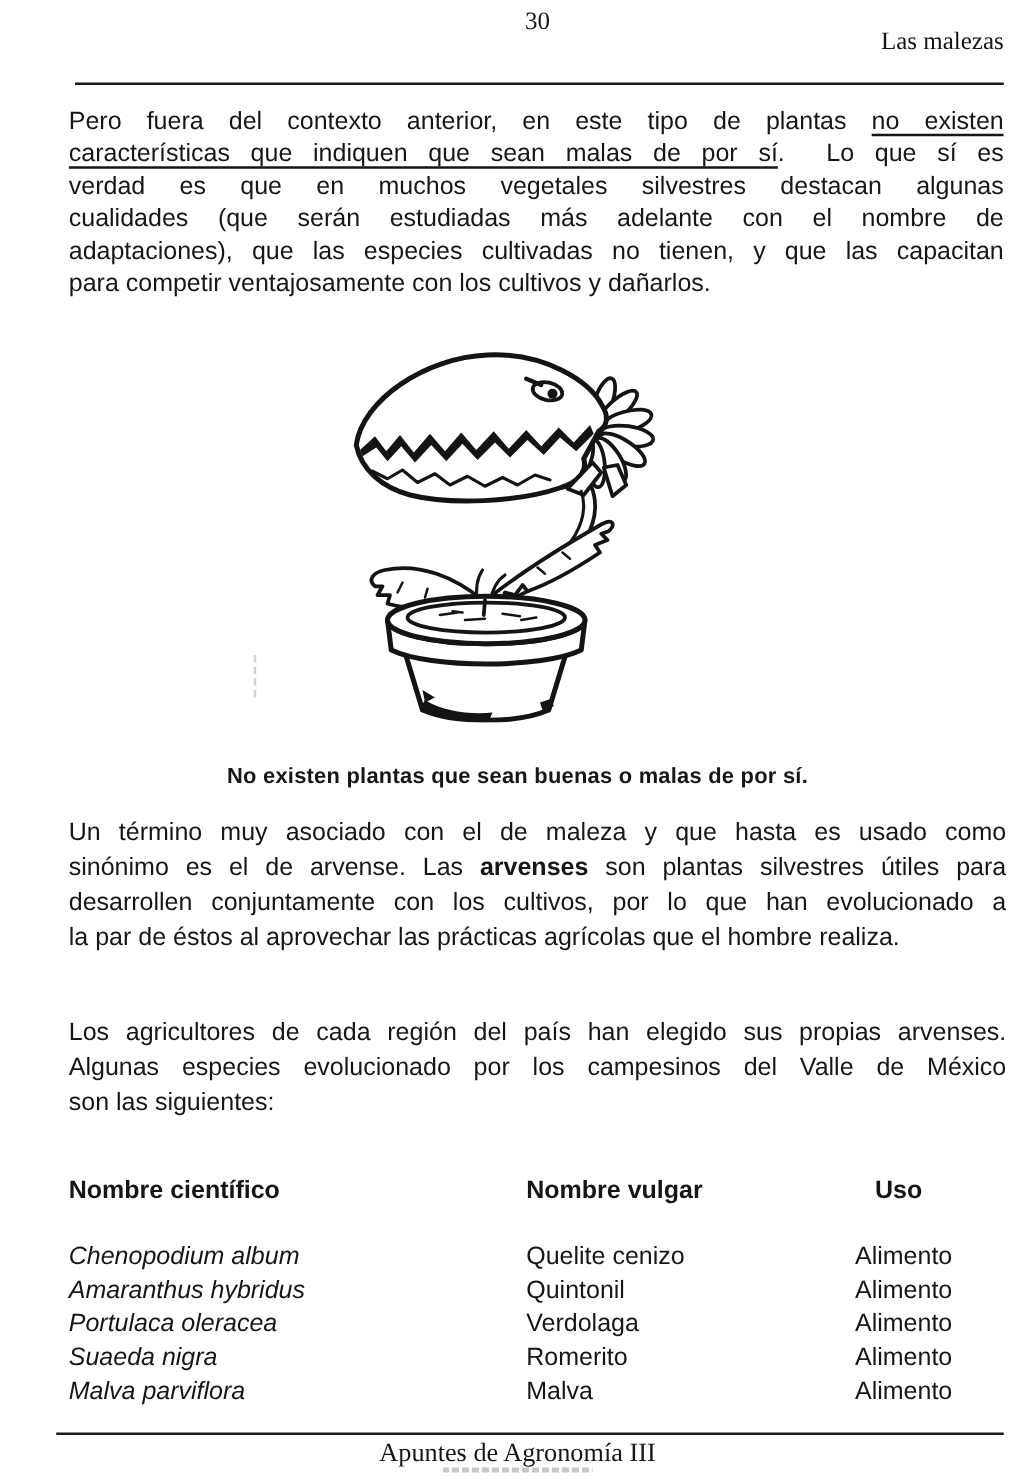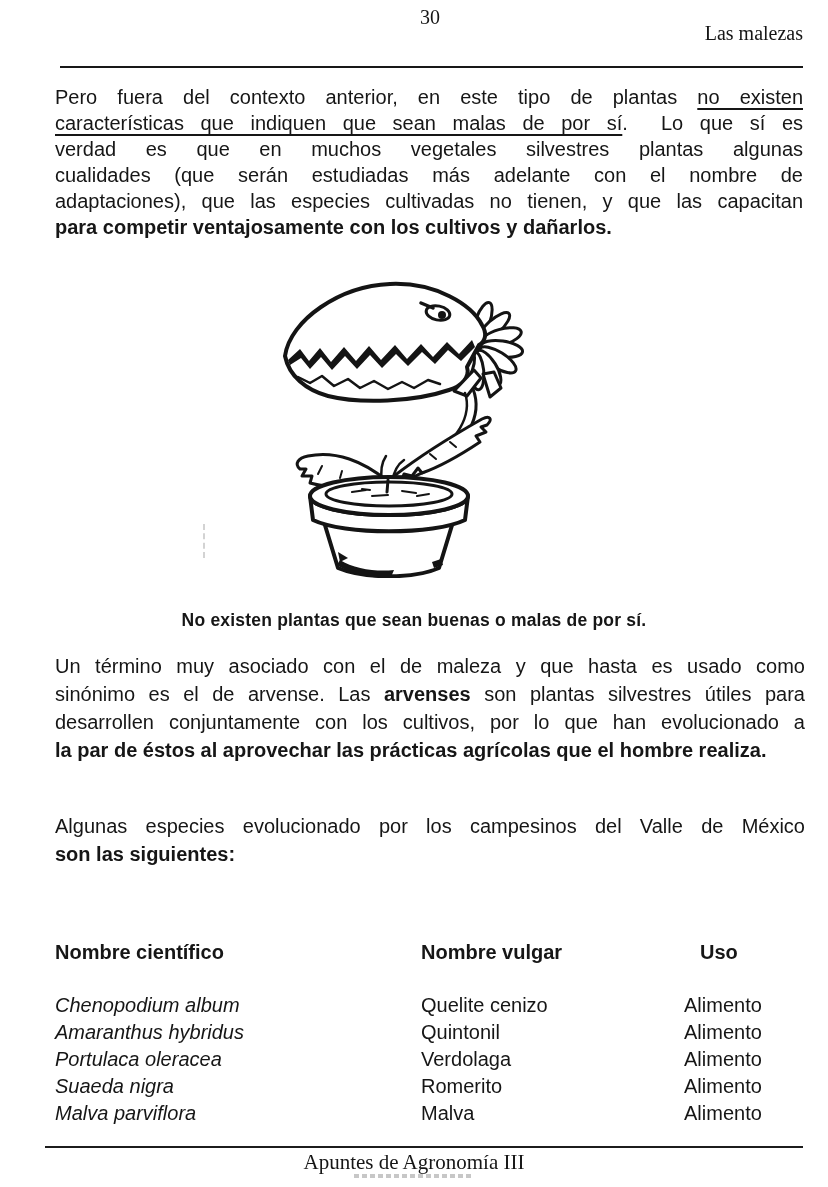--- a/index.html
+++ b/index.html
@@ -9,21 +9,21 @@
     overflow:hidden;
   }
   .serif{font-family:"Liberation Serif","DejaVu Serif",serif;}
   
   .pgnum{position:absolute;top:6px;left:400px;width:60px;text-align:center;font-size:20px;}
   .runtitle{position:absolute;top:22px;right:25px;font-size:20px;text-align:right;}
   .rule-top{position:absolute;top:66px;left:60px;right:25px;height:2px;background:#181818;}
   
   .para{position:absolute;left:55px;width:748px;font-size:20px;}
   .jl{text-align:justify;text-align-last:justify;}
-  .jl-last{text-align:left;font-weight:bold;}
+  .jl-last{text-align:left;}
   #p1{top:84px;}
   #p1 .ln{line-height:26px;height:26px;overflow:hidden;}
   #p2{top:652px;width:750px;}
   #p3{top:812px;width:750px;}
   #p2 .ln,#p3 .ln{line-height:28px;height:28px;overflow:hidden;}
   .u{text-decoration:underline;text-decoration-thickness:1.5px;text-underline-offset:4px;}
   .b{font-weight:bold;}
   
   .fig{position:absolute;left:252px;top:270px;width:332px;height:308px;}
   .caption{position:absolute;top:586px;left:0;width:828px;text-align:center;
@@ -47,21 +47,21 @@
 </head>
 <body>
 
 <div class="pgnum serif">30</div>
 <div class="runtitle serif">Las malezas</div>
 <div class="rule-top"></div>
 
 <div id="p1" class="para">
   <div class="ln jl"><span>Pero fuera del contexto anterior, en este tipo de plantas </span><span class="u">no existen</span></div>
   <div class="ln jl"><span class="u">características que indiquen que sean malas de por sí</span><span>.&nbsp; Lo que sí es</span></div>
-  <div class="ln jl">verdad es que en muchos vegetales silvestres plantas algunas</div>
+  <div class="ln jl">verdad es que en muchos vegetales silvestres destacan algunas</div>
   <div class="ln jl">cualidades (que serán estudiadas más adelante con el nombre de</div>
   <div class="ln jl">adaptaciones), que las especies cultivadas no tienen, y que las capacitan</div>
   <div class="ln jl-last">para competir ventajosamente con los cultivos y dañarlos.</div>
 </div>
 
 <div class="fig">
   <svg width="332" height="308" viewBox="0 0 332 308" fill="none" stroke="#141414" stroke-width="3" stroke-linecap="round" stroke-linejoin="round">
 
     <g stroke-width="3" fill="#ffffff">
       <g transform="rotate(-70 222 75)">
@@ -140,20 +140,21 @@
 <div class="caption">No existen plantas que sean buenas o malas de por sí.</div>
 
 <div id="p2" class="para">
   <div class="ln jl">Un término muy asociado con el de maleza y que hasta es usado como</div>
   <div class="ln jl"><span>sinónimo es el de arvense. Las </span><span class="b">arvenses</span><span> son plantas silvestres útiles para</span></div>
   <div class="ln jl">desarrollen conjuntamente con los cultivos, por lo que han evolucionado a</div>
   <div class="ln jl-last">la par de éstos al aprovechar las prácticas agrícolas que el hombre realiza.</div>
 </div>
 
 <div id="p3" class="para">
+  <div class="ln jl">Los agricultores de cada región del país han elegido sus propias arvenses.</div>
   <div class="ln jl">Algunas especies evolucionado por los campesinos del Valle de México</div>
   <div class="ln jl-last">son las siguientes:</div>
 </div>
 
 <div class="tbl">
   <div class="trow thead">
     <div class="c1">Nombre científico</div>
     <div class="c2">Nombre vulgar</div>
     <div class="c3"><span>Uso</span></div>
   </div>

